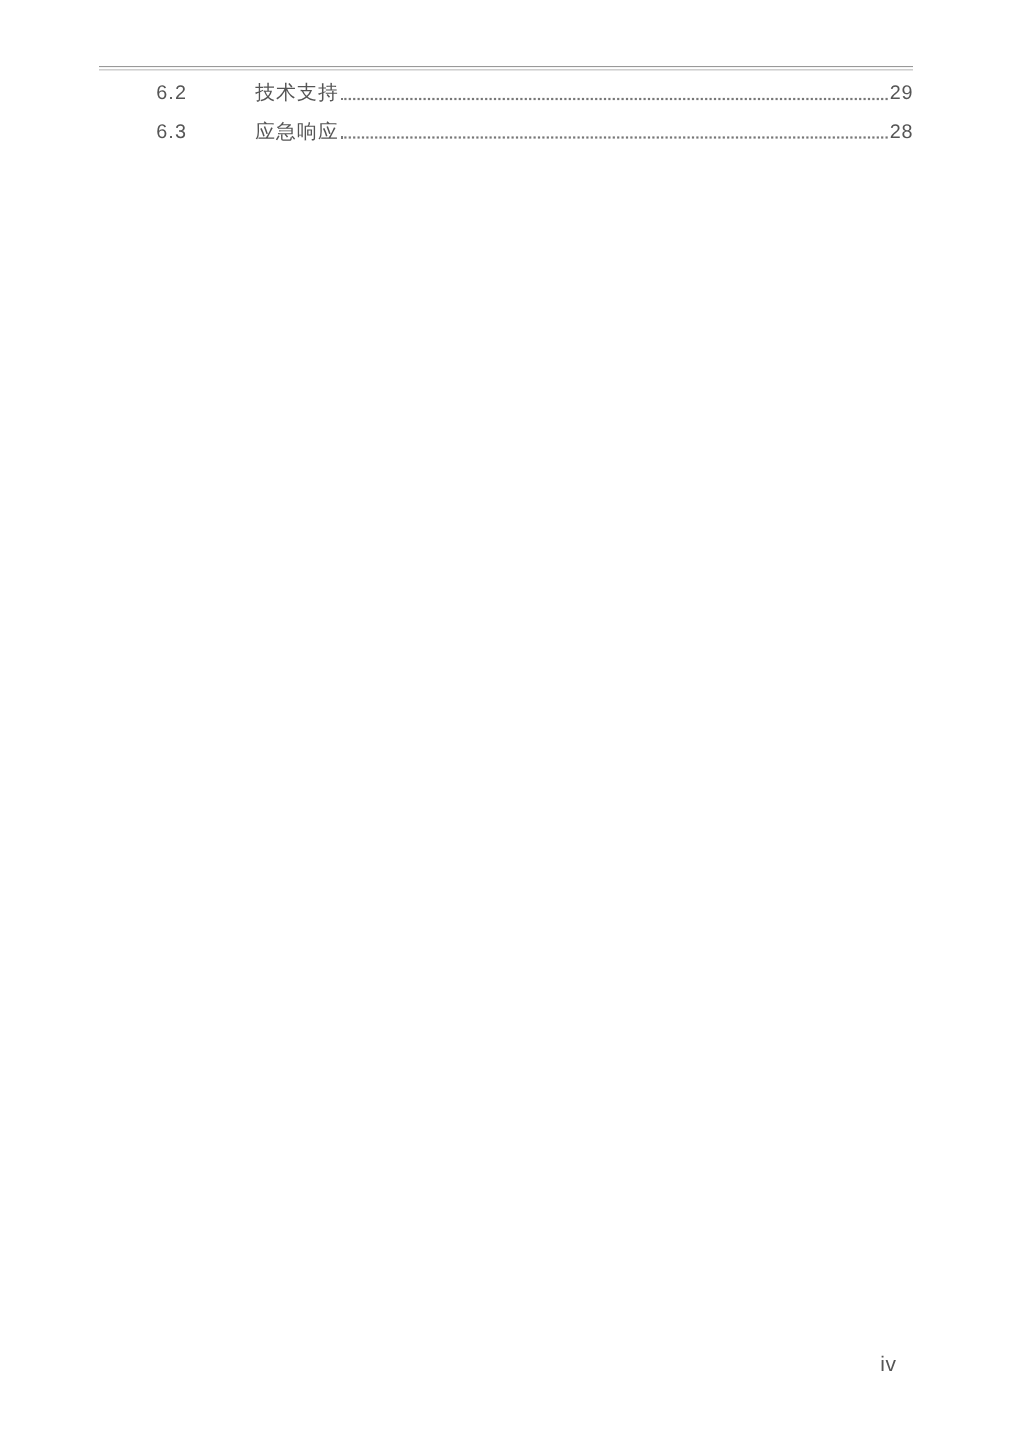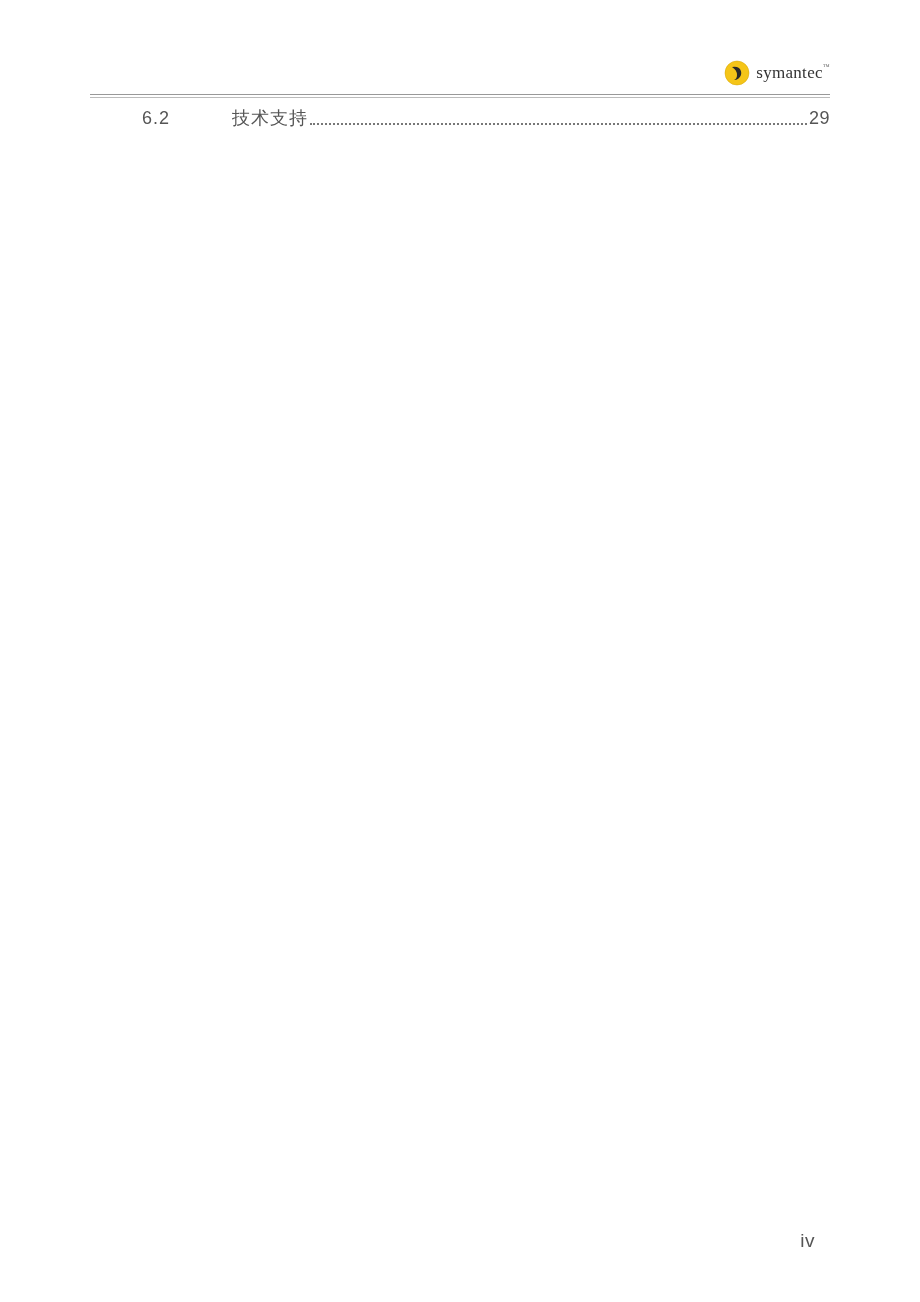--- a/index.html
+++ b/index.html
@@ -110,47 +110,39 @@
       font-size: 19px;
       color: #555;
       letter-spacing: 0.5px;
     }
   </style>
 </head>
 <body>
 
 <div class="page">
 
-  <div class="header">
-    <div class="logo-container">
-      <span class="logo-icon">
-        <svg width="26" height="26" viewBox="0 0 26 26">
-          <circle cx="13" cy="13" r="12" fill="#f5c518"></circle>
-          <circle cx="13" cy="13" r="12" fill="none" stroke="#d4a500" stroke-width="0.5"></circle>
-          <path d="M 8 7 Q 13 10 13 15 Q 13 19 10 20 Q 15 20 17 15 Q 18 11 15 8 Q 12 6 8 7 Z" fill="#2a2a2a"></path>
-        </svg>
-      </span>
-      <span class="logo-text">
-        <span>symantec</span><span class="logo-tm">™</span>
-      </span>
-    </div>
-  </div>
 
   <hr class="header-rule">
   <hr class="header-rule-thin">
 
   <div class="toc">
 
 
     <div class="toc-row subsection">
       <span class="toc-num">6.2</span>
       <span class="toc-title">技术支持</span>
       <span class="toc-dots"></span>
       <span class="toc-page">29</span>
     </div>
 
+    <div class="toc-row subsection">
+      <span class="toc-num">6.3</span>
+      <span class="toc-title">应急响应</span>
+      <span class="toc-dots"></span>
+      <span class="toc-page">28</span>
+    </div>
 
 
   </div>
 
   <div class="page-number">iv</div>
 
 </div>
 
 </body></html>

